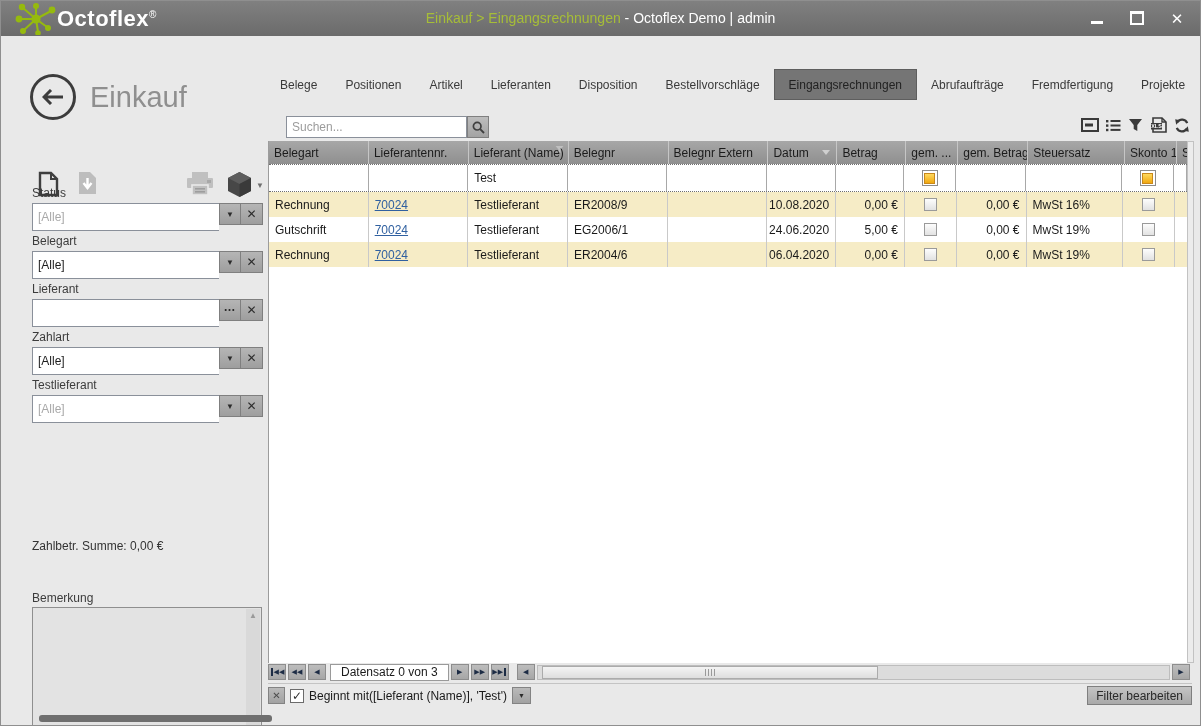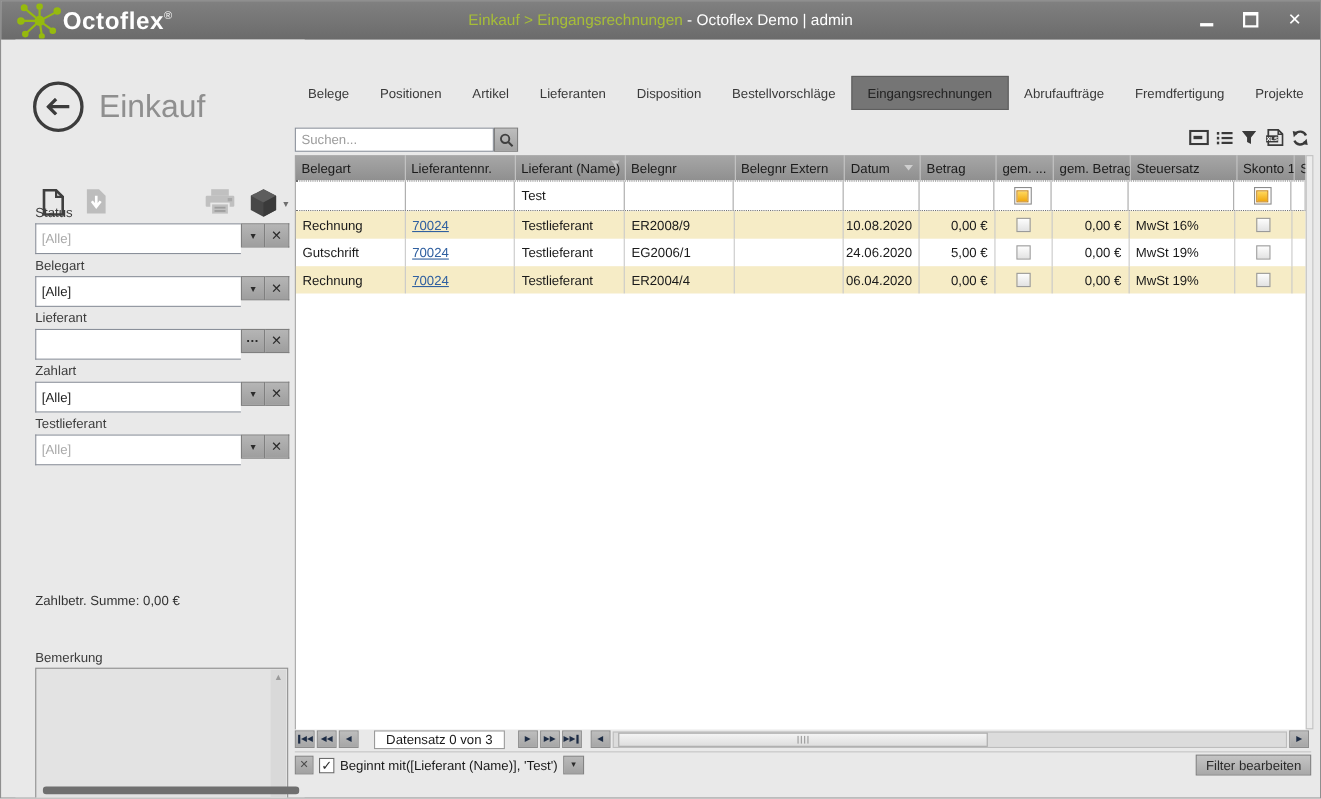--- a/index.html
+++ b/index.html
@@ -40,21 +40,21 @@
   .sum-label{position:absolute;left:18px;top:503px;font-size:12px;color:#333;}
   .bem-label{position:absolute;left:18px;top:555px;font-size:12px;color:#3c3c3c;}
   .bem-box{position:absolute;left:18px;top:571px;width:230px;height:129px;background:#e3e3e3;border:1px solid #8f8f8f;box-sizing:border-box;}
   .bem-scroll{position:absolute;right:1px;top:1px;bottom:1px;width:14px;background:#d9d9d9;display:flex;flex-direction:column;justify-content:space-between;align-items:center;font-size:8px;color:#9a9a9a;padding:2px 0;box-sizing:border-box;}
   .side-hscroll{position:absolute;left:25px;bottom:3px;width:233px;height:7px;background:#6f6f6f;border-radius:3px;cursor:pointer;}
   
   .content{position:absolute;left:263px;top:35px;right:0;bottom:0;}
   .tabbar{position:absolute;left:2px;top:33px;right:8px;height:35px;display:flex;align-items:flex-start;}
   .tab{font-size:12px;color:#3a3a3a;padding:0 14px;height:33px;line-height:33px;cursor:pointer;white-space:nowrap;}
   .tab.active{background:#757575;border:1px solid #5e5e5e;color:#222;height:31px;line-height:31px;box-sizing:border-box;}
-  .searchrow{position:absolute;left:4px;top:80px;right:8px;height:23px;padding-left:20px;}
+  .searchrow{position:absolute;left:22px;top:80px;right:8px;height:23px;padding-left:20px;}
   .search-box{position:absolute;left:0;top:0;width:181px;height:22px;border:1px solid #8a909a;background:#fff;box-sizing:border-box;font-size:12px;color:#9c9c9c;display:flex;align-items:center;padding:0 5px;}
   .search-btn{position:absolute;left:181px;top:0;width:22px;height:22px;background:linear-gradient(#bdbdbd,#a3a3a3);border:1px solid #7f7f7f;box-sizing:border-box;display:flex;align-items:center;justify-content:center;cursor:pointer;}
   .grid-tools{position:absolute;right:2px;top:1px;display:flex;gap:7px;align-items:center;}
   .gt{cursor:pointer;display:flex;align-items:center;}
   
   .tablewrap{position:absolute;left:4px;top:105px;width:926px;height:522px;}
   .grid{position:absolute;left:0;top:0;width:919px;height:522px;background:#fff;border-left:1px solid #9c9c9c;box-sizing:border-box;display:flex;flex-direction:column;}
   .vscroll{position:absolute;right:0;top:0;width:7px;height:522px;background:#ececec;border:1px solid #c2c2c2;box-sizing:border-box;}
   .hrow{display:flex;height:23px;background:linear-gradient(#a7a7a7,#8f8f8f);flex:none;}
   .hcell{box-sizing:border-box;border-right:1px solid #c6c6c6;font-size:12px;color:#1b1b1b;display:flex;align-items:center;padding:0 5px;position:relative;white-space:nowrap;overflow:hidden;}
@@ -71,21 +71,21 @@
   .c5{width:69px}.c6{width:69px}.c7{width:52px}.c8{width:70px}.c9{width:97px}.c10{width:52px}.c11{flex:1;border-right:none;}
   a.link{color:#3060a0;text-decoration:underline;cursor:pointer;text-align:right;}
   .cb{width:13px;height:13px;border:1px solid #9a9a9a;background:linear-gradient(#fdfdfd,#e2e2e2);display:inline-block;box-sizing:border-box;cursor:pointer;}
   .cb.orange{width:16px;height:16px;border:1px solid #8c8c8c;background:#fff;display:flex;align-items:center;justify-content:center;}
   .cb.orange::after{content:"";width:9px;height:9px;background:linear-gradient(#ffd95e,#f0a810);border:1px solid #c8881c;display:block;}
   .gridfill{flex:1;background:#fff;}
   
   .navrow{position:absolute;left:4px;top:627px;right:8px;height:18px;display:flex;align-items:center;font-size:12px;}
   .navbtn{width:18px;height:16px;background:linear-gradient(#bdbdbd,#a6a6a6);border:1px solid #8d8d8d;box-sizing:border-box;display:flex;align-items:center;justify-content:center;font-size:7px;color:#1d2c45;margin-right:2px;cursor:pointer;}
   .navbtn .bar{width:2px;height:8px;background:#1d2c45;display:inline-block;margin:0 1px;}
-  .rec-label{height:17px;background:#fff;border:1px solid #9a9a9a;box-sizing:border-box;display:flex;align-items:center;padding:0 10px;margin:0 12px;font-size:12px;color:#1a1a1a;}
+  .rec-label{height:17px;background:#fff;border:1px solid #9a9a9a;box-sizing:border-box;display:flex;align-items:center;padding:0 10px;margin:0 2px;font-size:12px;color:#1a1a1a;}
   .hscroll-left{margin-left:6px;}
   .hscroll-track{height:15px;background:#dcdcdc;border:1px solid #bdbdbd;box-sizing:border-box;position:relative;flex:1;margin-right:2px;}
   .hscroll-thumb{position:absolute;left:4px;top:0px;width:336px;height:13px;background:linear-gradient(#f4f4f4,#dedede);border:1px solid #ababab;box-sizing:border-box;display:flex;align-items:center;justify-content:center;cursor:grab;}
   .grip{display:flex;gap:2px;}
   .grip i{width:1px;height:7px;background:#9a9a9a;display:block;}
   
   .filterbar{position:absolute;left:4px;top:647px;right:8px;height:21px;background:#e9e9e9;border-top:1px solid #c4c4c4;display:flex;align-items:center;gap:5px;padding-top:1px;}
   .fb-close{width:17px;height:17px;background:linear-gradient(#b9b9b9,#a2a2a2);border:1px solid #838383;box-sizing:border-box;display:flex;align-items:center;justify-content:center;font-size:10px;font-weight:bold;color:#4c4c4c;cursor:pointer;}
   .fb-check{width:14px;height:14px;background:#fff;border:1px solid #6b6b6b;box-sizing:border-box;display:flex;align-items:center;justify-content:center;font-size:12px;color:#2d2d2d;cursor:pointer;line-height:1;}
   .fb-text{font-size:12px;color:#1a1a1a;}
@@ -391,21 +391,21 @@
             </div>
           <div class="cell c11"></div>
         </div>
 
         <div class="trow yellow">
           <div class="cell c0">Rechnung</div>
           <div class="cell c1">
               <a class="link">70024</a>
             </div>
           <div class="cell c2">Testlieferant</div>
-          <div class="cell c3">ER2004/4</div>
+          <div class="cell c3">ER2004/6</div>
           <div class="cell c4"></div>
           <div class="cell c5 r">06.04.2020</div>
           <div class="cell c6 r">0,00 €</div>
           <div class="cell c7 ck">
               <span class="cb"></span>
             </div>
           <div class="cell c8 r">0,00 €</div>
           <div class="cell c9">MwSt 19%</div>
           <div class="cell c10 ck">
               <span class="cb"></span>

